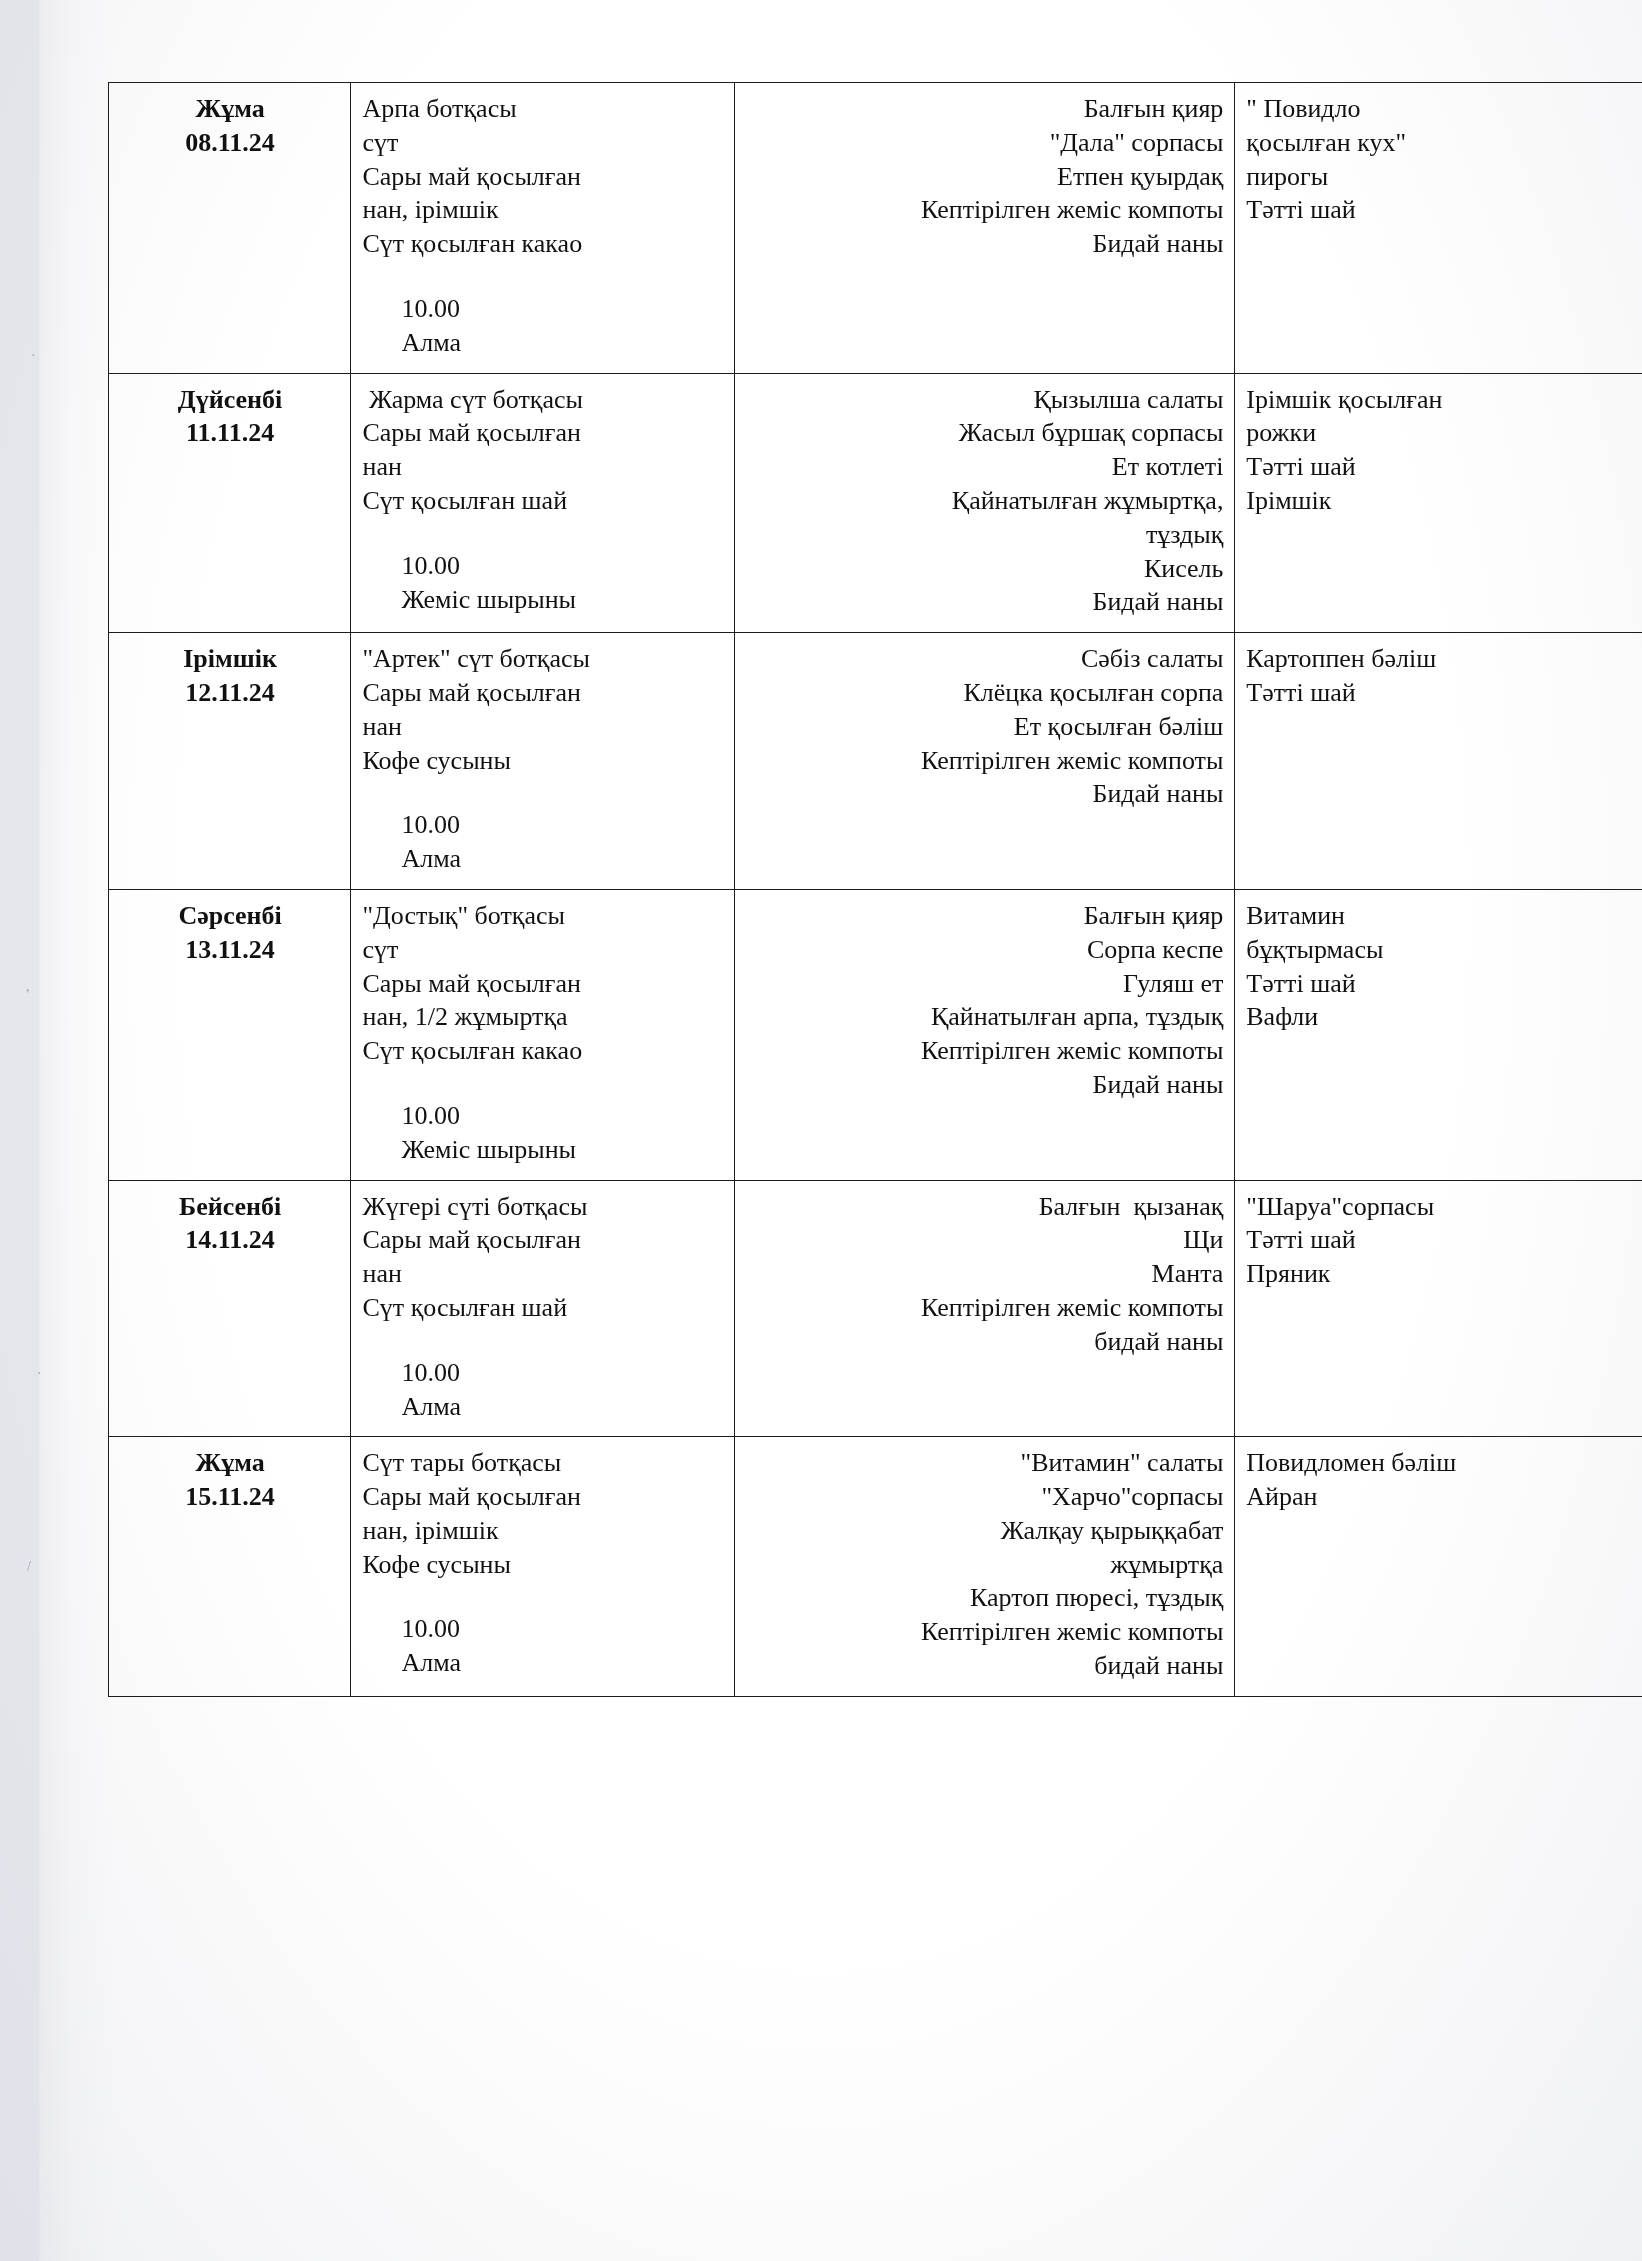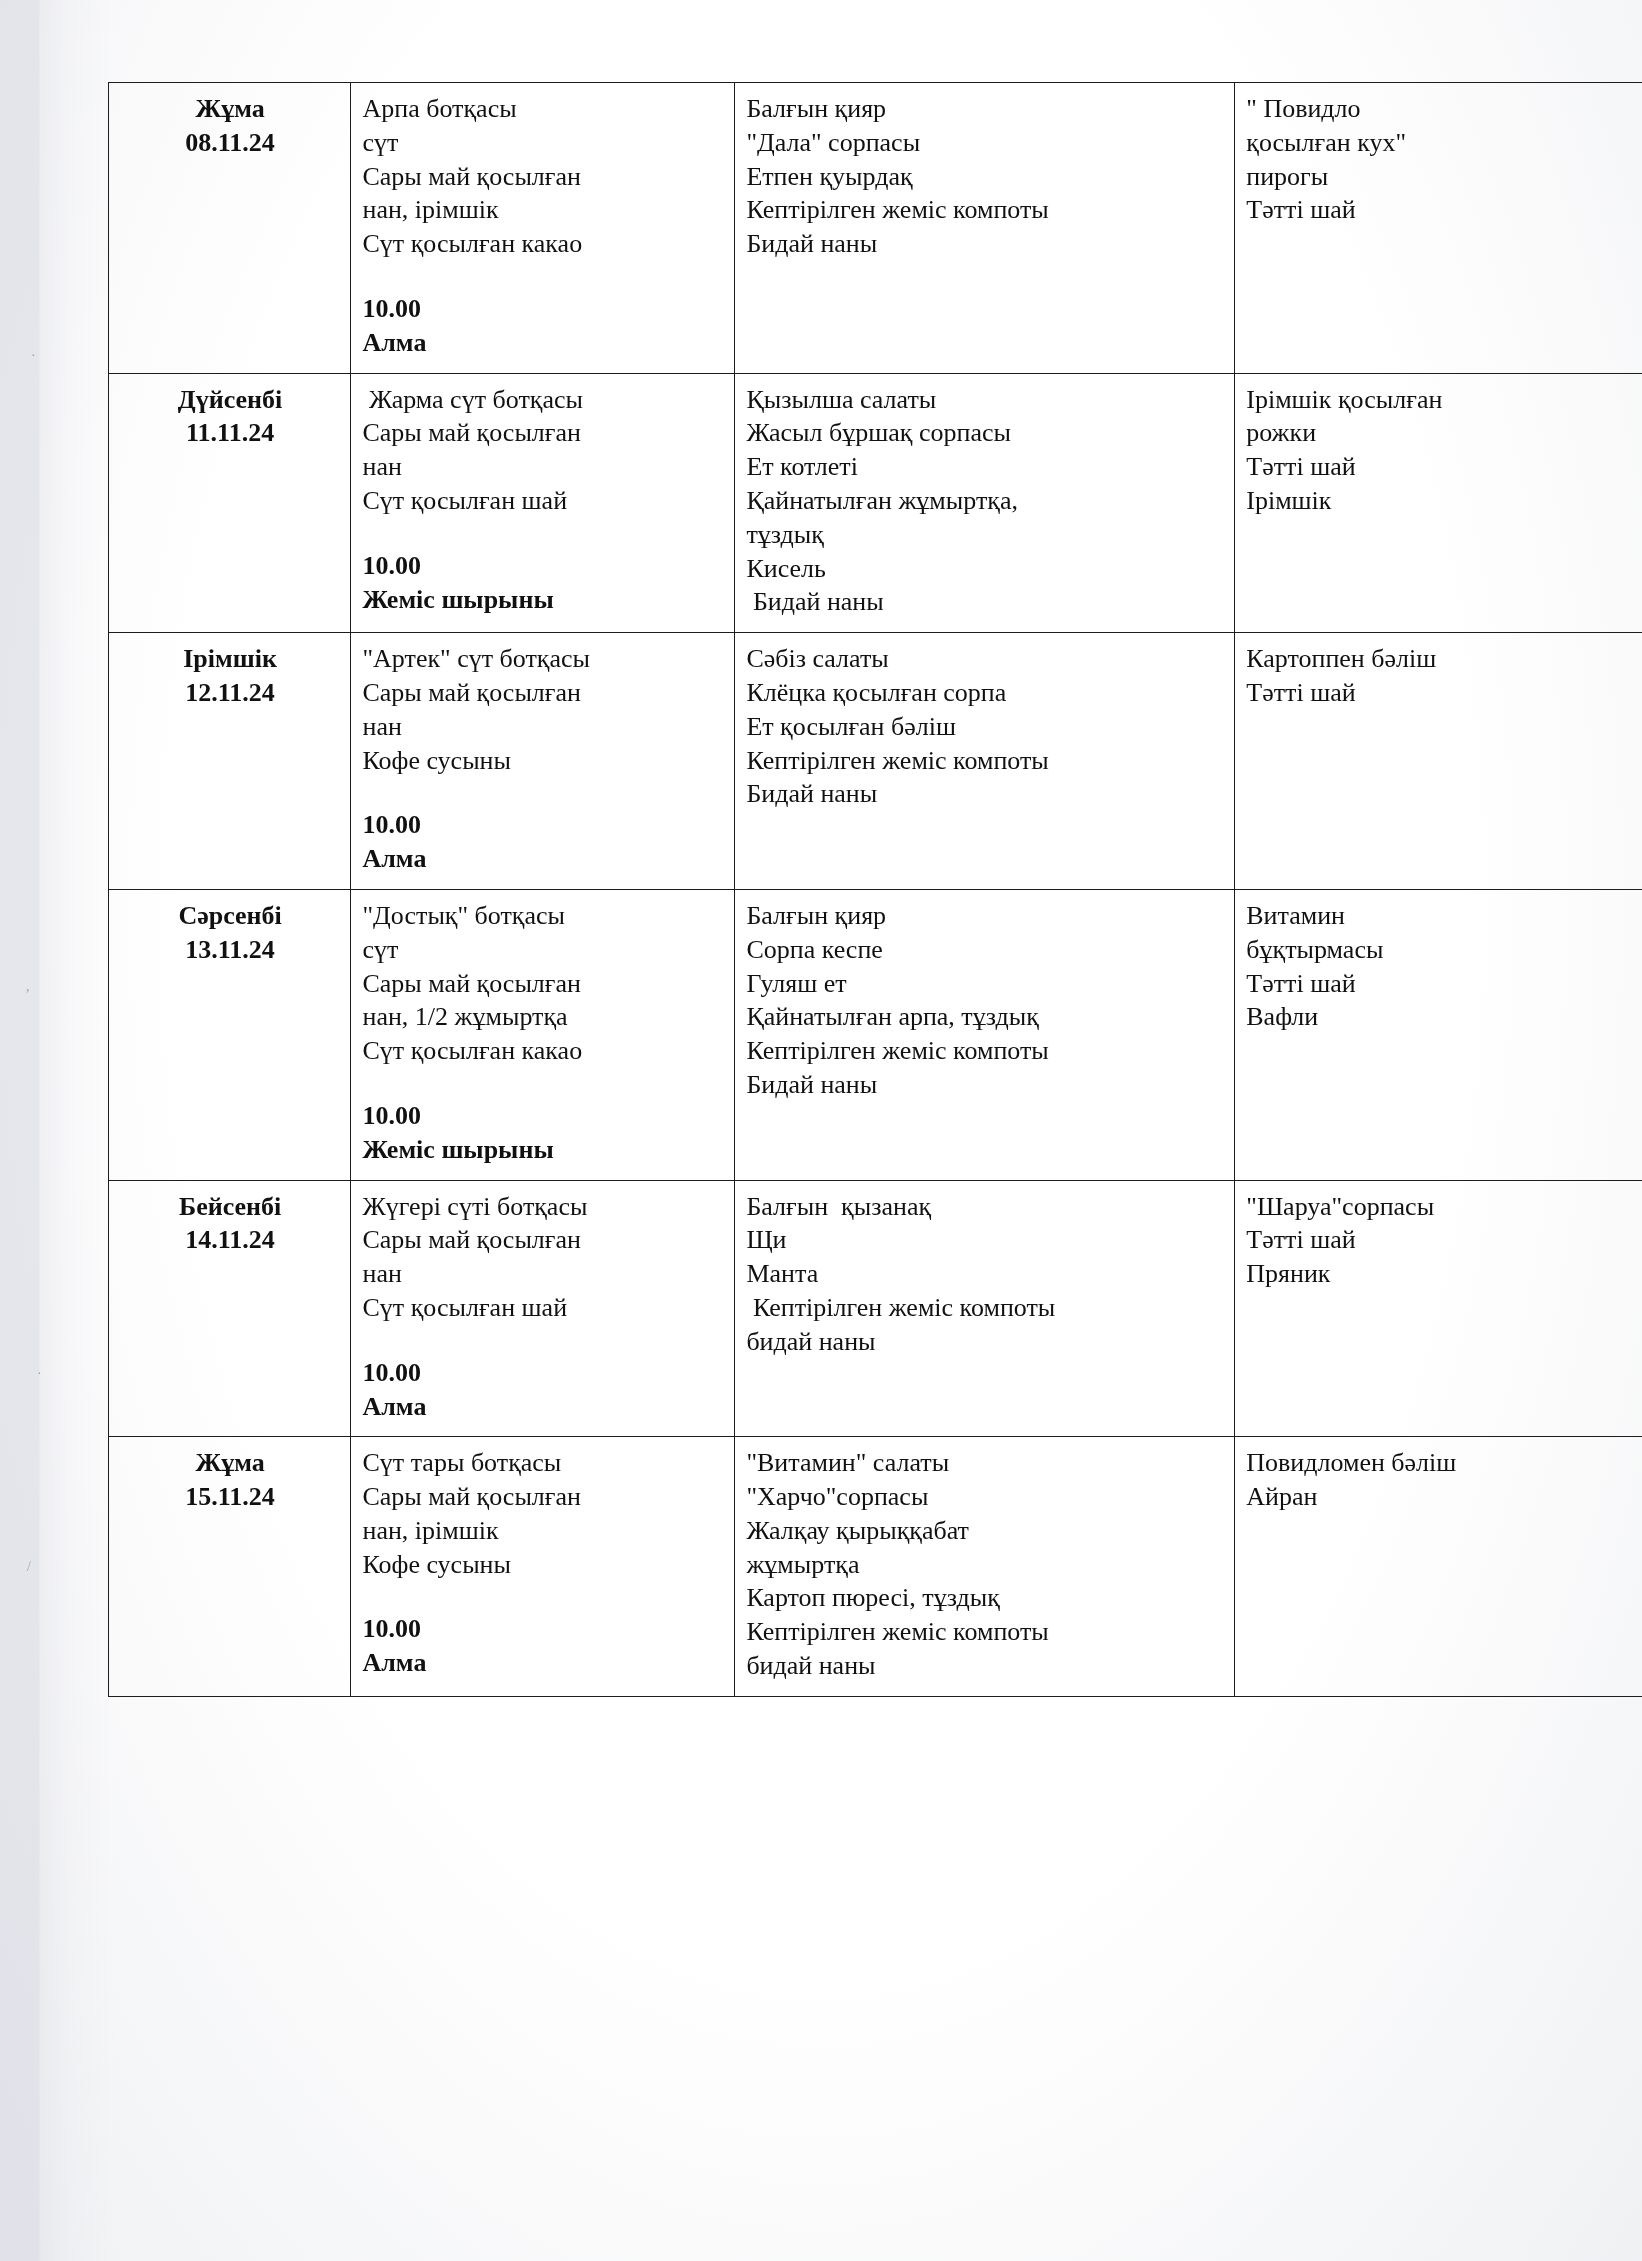--- a/index.html
+++ b/index.html
@@ -54,25 +54,25 @@
     font-size: 26px;
     line-height: 1.30;
   }
   td.col-day {
     width: 219px;
     text-align: center;
     font-weight: bold;
     margin-left: 34px;
   }
   td.col-breakfast { width: 361px; }
-  td.col-lunch     { width: 477px; }
+  td.col-lunch     { width: 477px; text-align: right; }
   td.col-snack     { width: 394px; }
 
   .line { white-space: pre-wrap; }
-  .bold { font-weight: bold; }
+  .bold { font-weight: normal; margin-left: 39px; }
   .spacer { height: 31px; }
 
   .day-name { display:block; }
   .day-date { display:block; }
 </style>
 </head>
 <body>
 
 <div class="page">
   <div class="left-margin-marks">

